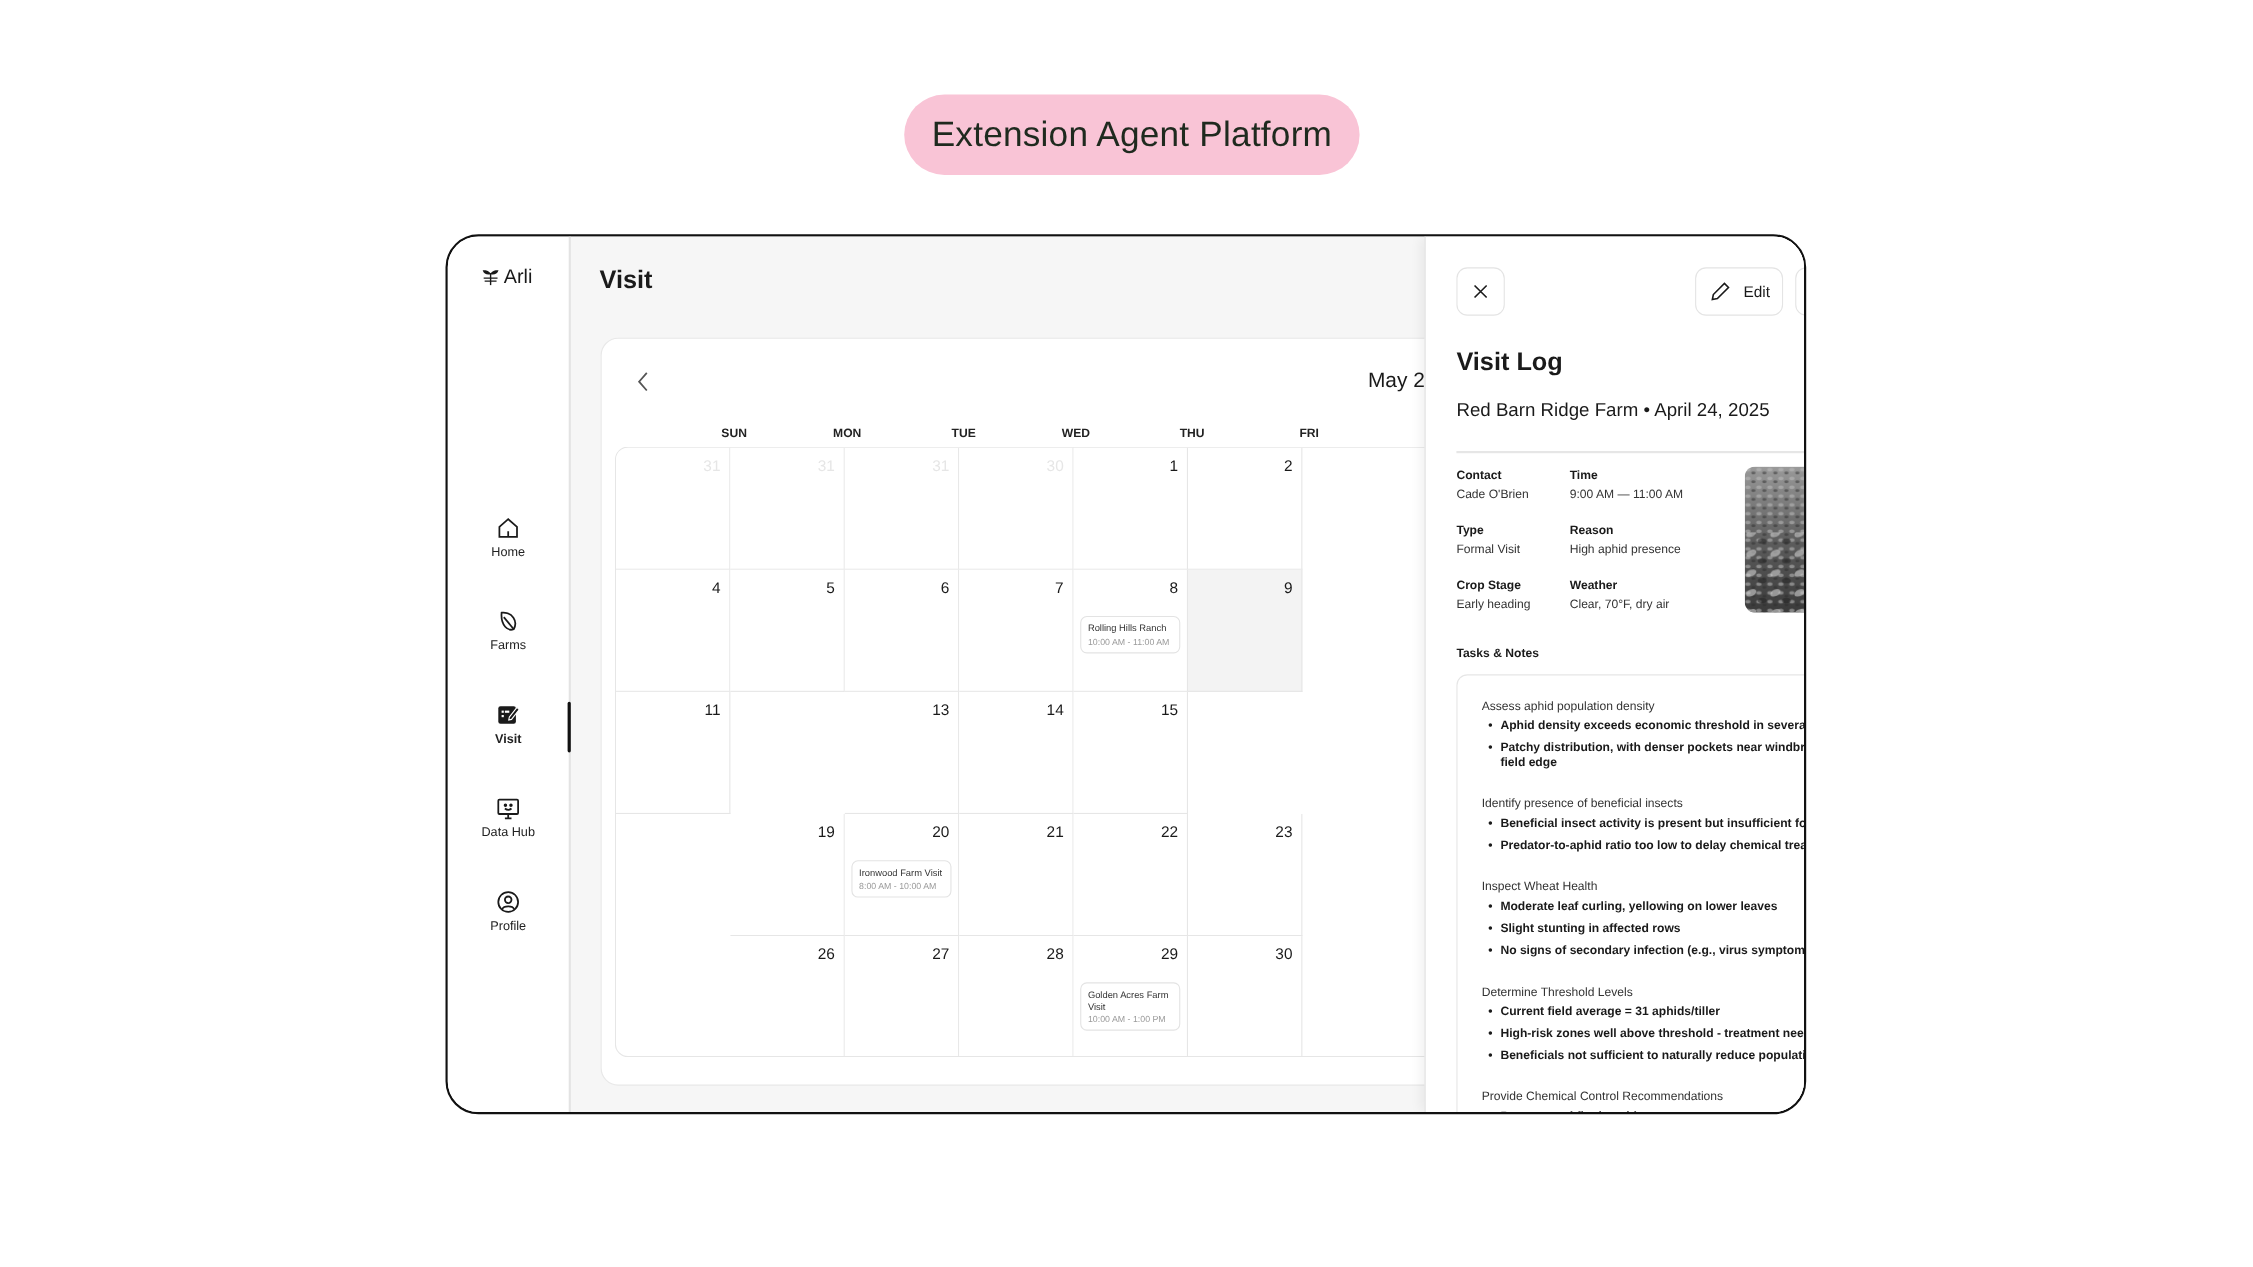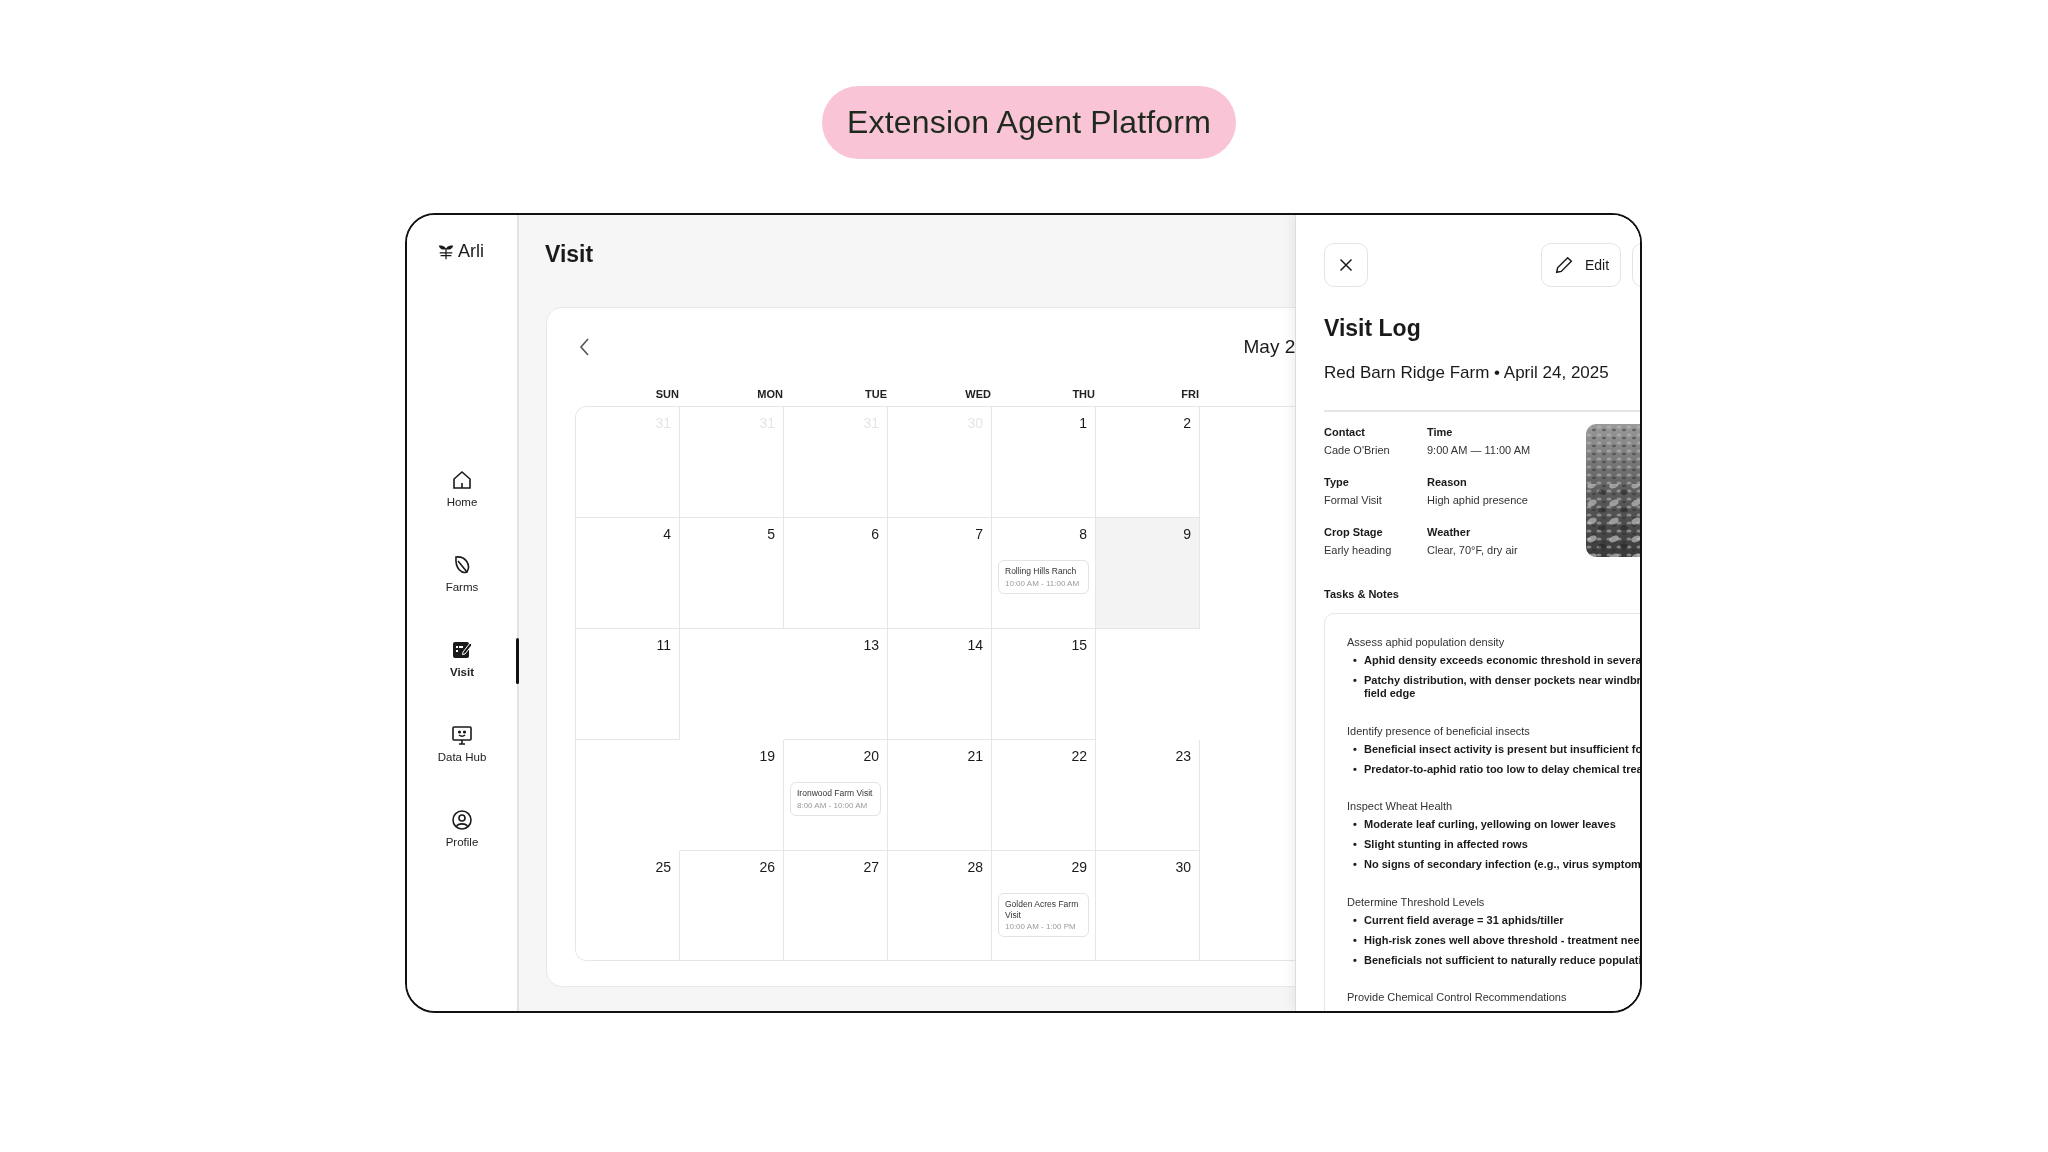--- a/index.html
+++ b/index.html
@@ -35,21 +35,21 @@
   .main { position: absolute; left: 112px; top: 0; right: 0; height: 100%; background: #f6f6f6; }
   .page-title { position: absolute; left: 26px; top: 26px; font-size: 23px; font-weight: bold; color: #1a1a1a; }
   .cal-card {
     position: absolute; left: 27px; top: 92px; width: 800px; height: 680px;
     background: #fff; border: 1.5px solid #e8e8e8; border-radius: 16px;
   }
   .cal-prev { position: absolute; left: 28px; top: 26px; width: 20px; height: 26px; cursor: pointer; }
   .cal-month { position: absolute; left: 0; width: 780px; top: 28px; text-align: right; font-size: 19px; color: #1a1a1a; }
   .dow { position: absolute; top: 80px; font-size: 11px; font-weight: bold; color: #222; text-align: right; width: 104px; }
   .grid {
-    position: absolute; left: 28px; top: 98px; width: 760px; height: 555px;
+    position: absolute; left: 12px; top: 98px; width: 760px; height: 555px;
     border: 1.5px solid #e6e6e6; border-right: none; border-radius: 12px 0 0 12px; overflow: hidden;
   }
   .cell { position: absolute; width: 104px; height: 111px; border-right: 1.5px solid #e6e6e6; border-bottom: 1.5px solid #e6e6e6; background: #fff; }
   .cell.hl { background: #f3f3f3; }
   .cell .num { position: absolute; right: 8px; top: 8px; font-size: 14px; color: #1a1a1a; }
   .cell .num.muted { color: #e6e6e6; }
   .evt {
     position: absolute; left: 6px; top: 42px; width: 91px; padding: 5px 6px;
     border: 1.5px solid #e3e3e3; border-radius: 6px; background: #fff; cursor: pointer;
   }
@@ -222,23 +222,20 @@
           </div>
           <div class="cell" style="left: 312px; top: 333px;">
             <span class="num">21</span>
           </div>
           <div class="cell" style="left: 416px; top: 333px;">
             <span class="num">22</span>
           </div>
           <div class="cell" style="left: 520px; top: 333px;">
             <span class="num">23</span>
           </div>
-          <div class="cell" style="left: 0px; top: 444px;">
-            <span class="num">25</span>
-          </div>
           <div class="cell" style="left: 104px; top: 444px;">
             <span class="num">26</span>
           </div>
           <div class="cell" style="left: 208px; top: 444px;">
             <span class="num">27</span>
           </div>
           <div class="cell" style="left: 312px; top: 444px;">
             <span class="num">28</span>
           </div>
           <div class="cell" style="left: 416px; top: 444px;">

